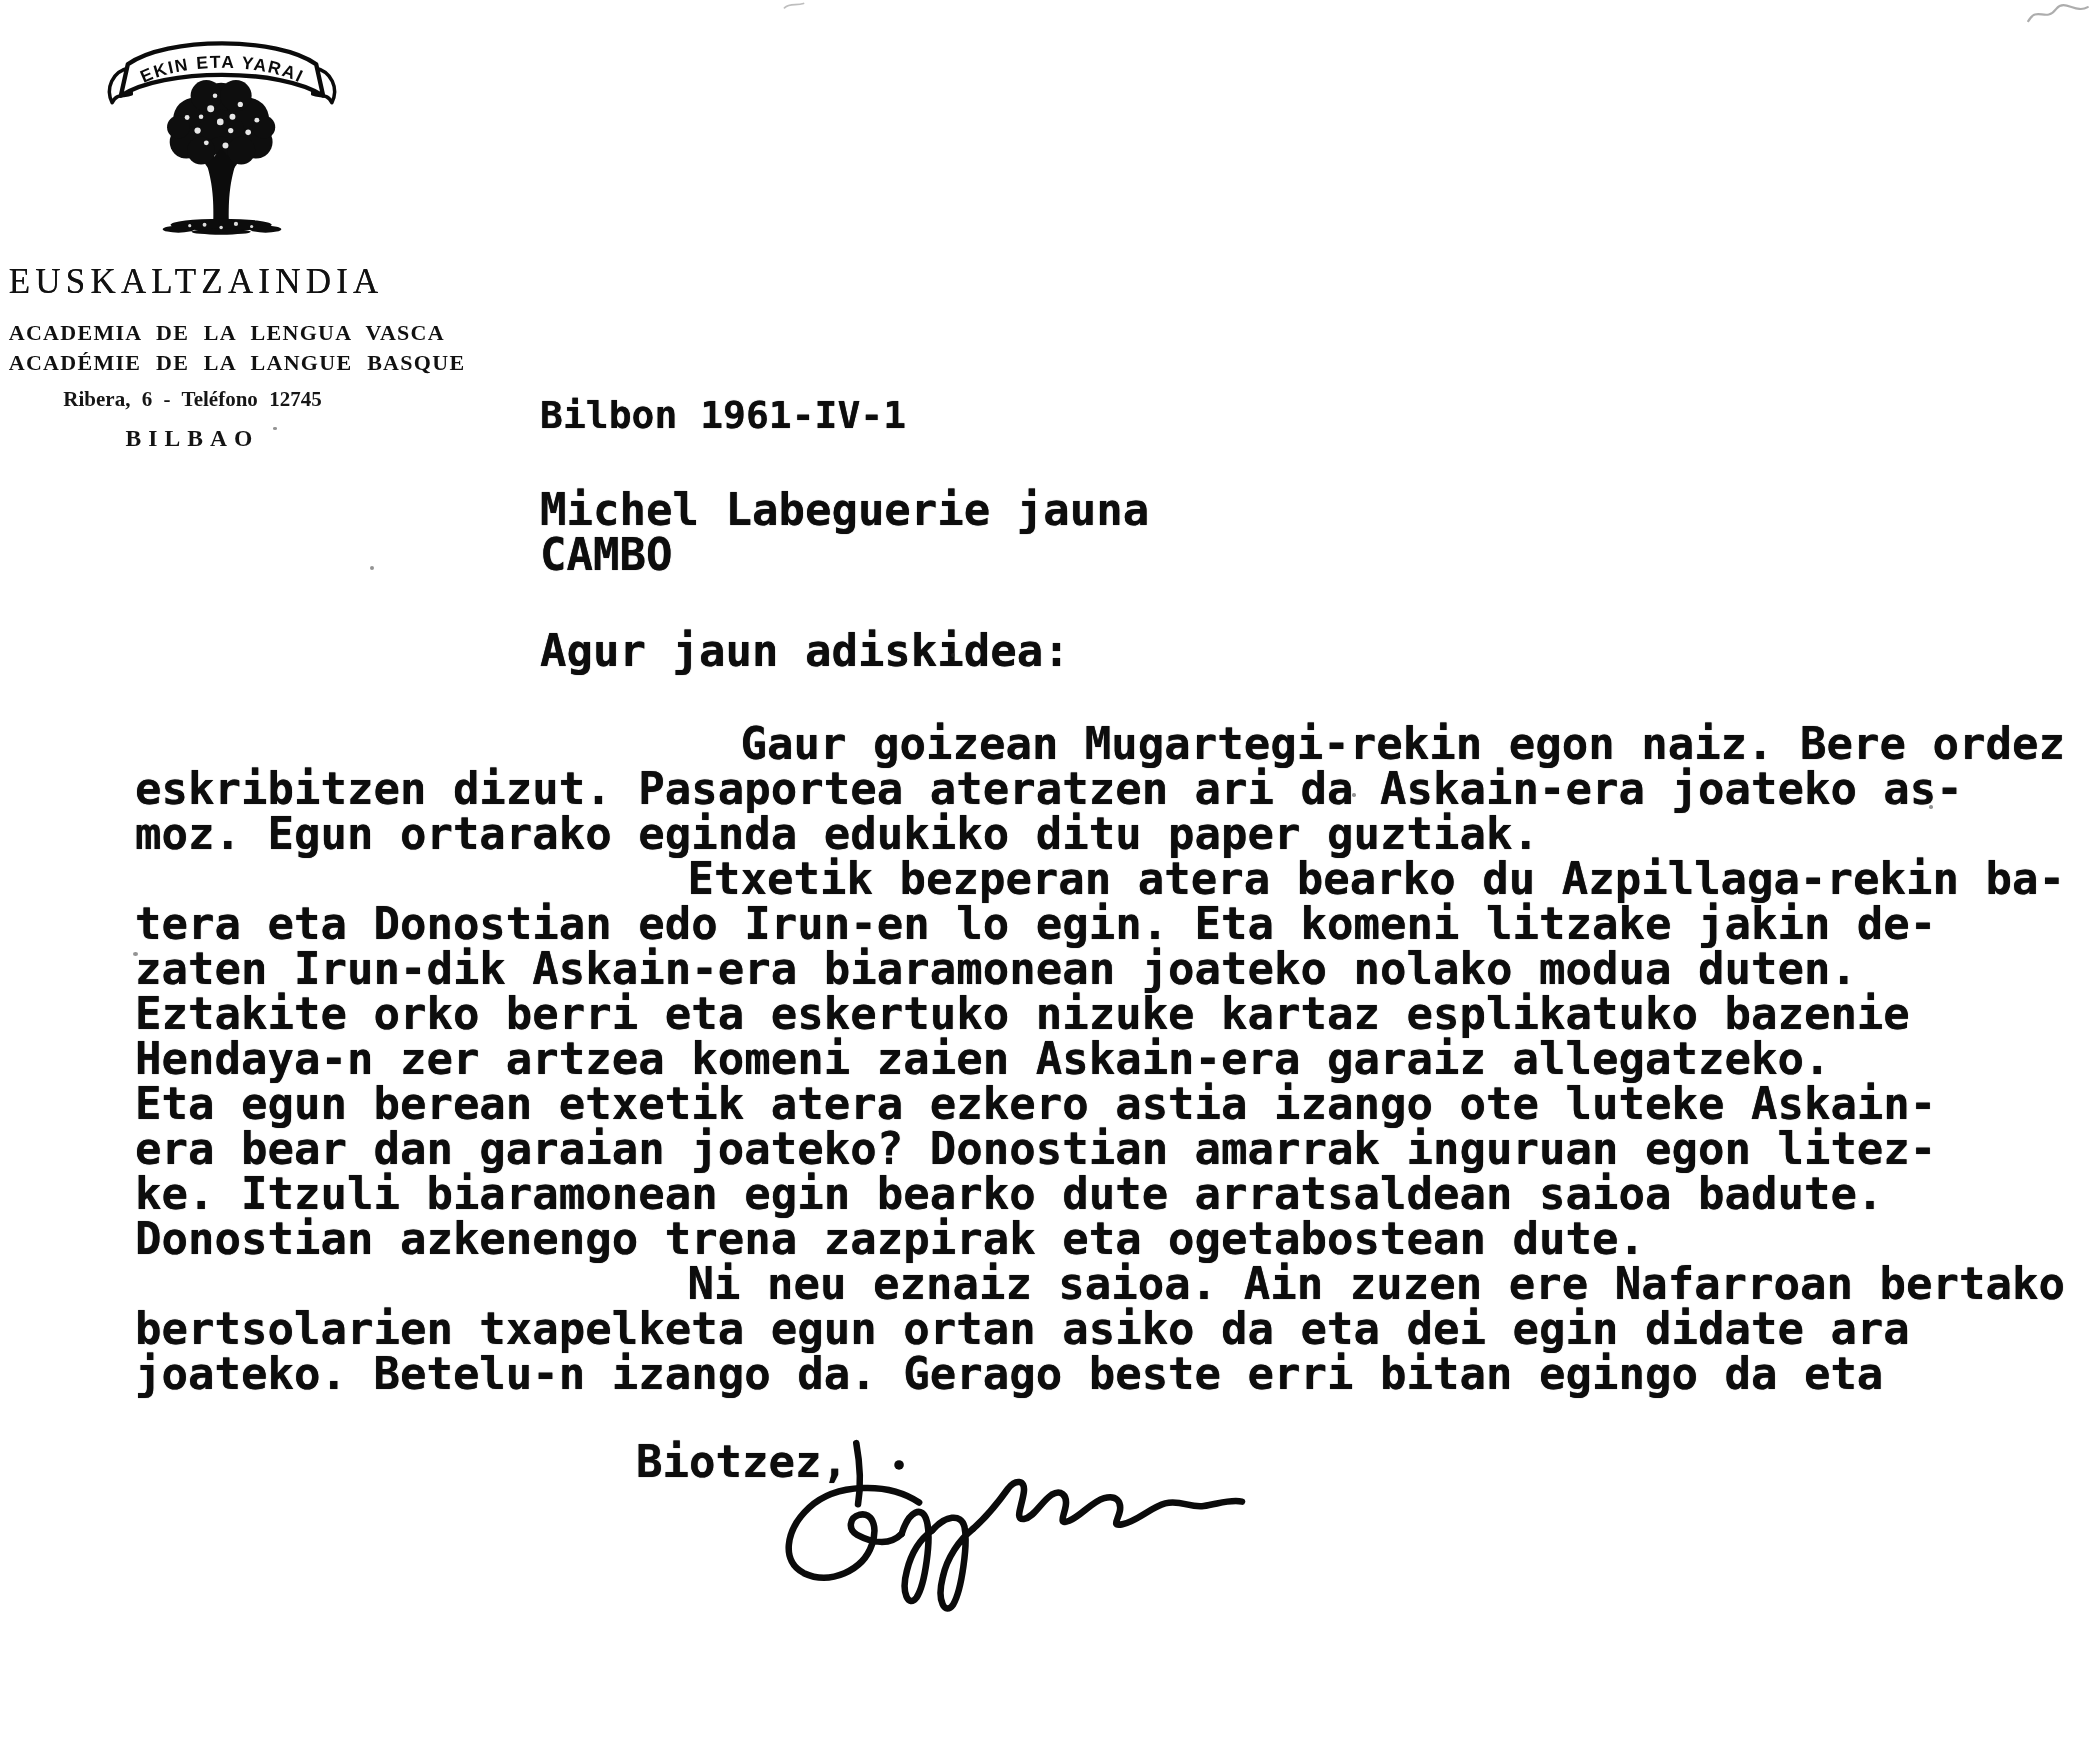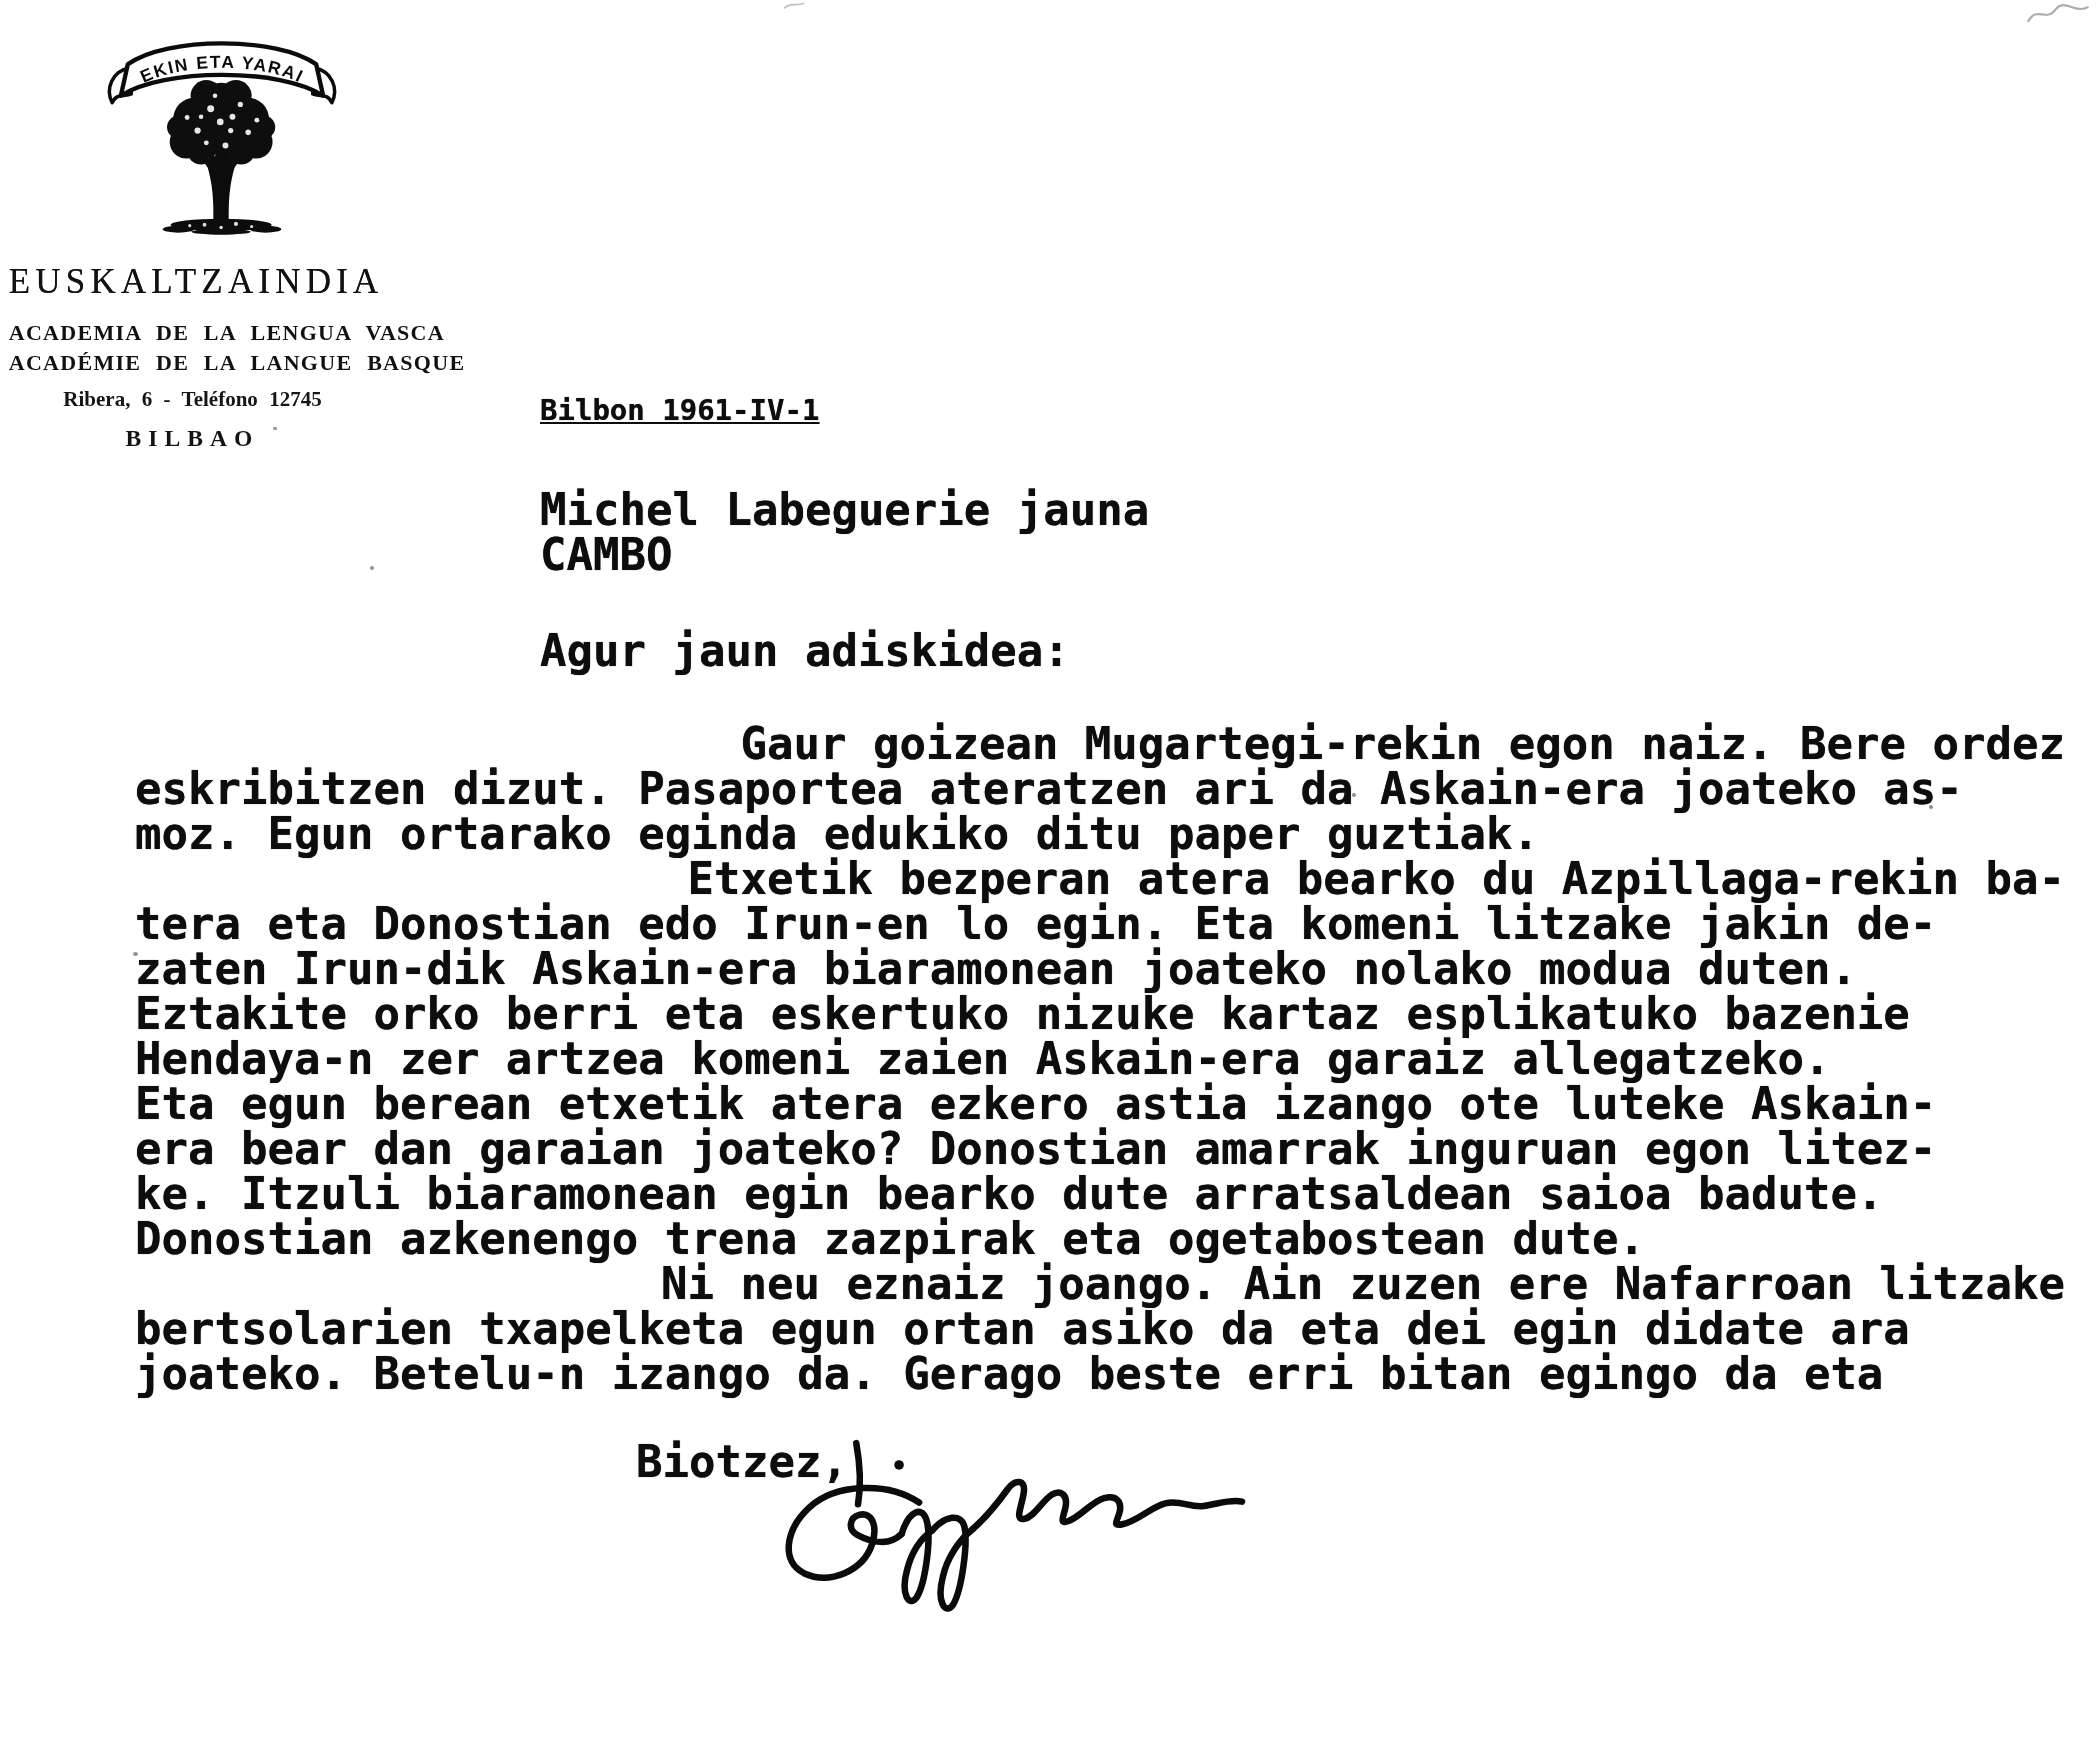--- a/index.html
+++ b/index.html
@@ -37,21 +37,21 @@
     position:absolute;left:-26px;top:425px;width:437px;
     font-family:"Liberation Serif", serif;font-weight:bold;
     font-size:23.6px;letter-spacing:7px;text-align:center;color:#141414;white-space:nowrap;
   }
   
   .typed{
     position:absolute;left:0;top:0;width:2096px;height:1747px;
     color:#0d0d0d;font-weight:bold;
     text-shadow:0 0 0.8px rgba(0,0,0,.85);
   }
-  .dateline{position:absolute;left:540px;top:393px;font-size:29px;white-space:nowrap;text-decoration:underline;}
+  .dateline{position:absolute;left:540px;top:393px;font-size:38px;white-space:nowrap;}
   .recipient{position:absolute;left:540px;top:487px;font-size:44px;line-height:45px;white-space:nowrap;}
   .salutation{position:absolute;left:540px;top:625px;font-size:44px;white-space:nowrap;}
   .letter-body{position:absolute;left:135px;top:721px;width:1930px;font-size:44px;line-height:45px;}
   .bline{white-space:pre;}
   .bline.indent{padding-left:479px;text-align:right;}
   .closing{position:absolute;left:636px;top:1436px;font-size:44px;white-space:nowrap;text-align:right;}
   .signature{position:absolute;left:769px;top:1422px;width:576px;height:236px;}
   
   .speck{position:absolute;border-radius:50%;background:#3a3a3a;opacity:.55;}
   .pencil{position:absolute;opacity:.55;}
@@ -151,21 +151,21 @@
       <div class="bline">moz. Egun ortarako eginda edukiko ditu paper guztiak.</div>
       <div class="bline indent">Etxetik bezperan atera bearko du Azpillaga-rekin ba-</div>
       <div class="bline">tera eta Donostian edo Irun-en lo egin. Eta komeni litzake jakin de-</div>
       <div class="bline">zaten Irun-dik Askain-era biaramonean joateko nolako modua duten.</div>
       <div class="bline">Eztakite orko berri eta eskertuko nizuke kartaz esplikatuko bazenie</div>
       <div class="bline">Hendaya-n zer artzea komeni zaien Askain-era garaiz allegatzeko.</div>
       <div class="bline">Eta egun berean etxetik atera ezkero astia izango ote luteke Askain-</div>
       <div class="bline">era bear dan garaian joateko? Donostian amarrak inguruan egon litez-</div>
       <div class="bline">ke. Itzuli biaramonean egin bearko dute arratsaldean saioa badute.</div>
       <div class="bline">Donostian azkenengo trena zazpirak eta ogetabostean dute.</div>
-      <div class="bline indent">Ni neu eznaiz joango. Ain zuzen ere Nafarroan litzake</div>
+      <div class="bline indent">Ni neu eznaiz saioa. Ain zuzen ere Nafarroan bertako</div>
       <div class="bline">bertsolarien txapelketa egun ortan asiko da eta dei egin didate ara</div>
       <div class="bline">joateko. Betelu-n izango da. Gerago beste erri bitan egingo da eta</div>
     </div>
 
     <div class="closing">Biotzez,</div>
 
     <svg class="signature" viewBox="0 0 660 270" xmlns="http://www.w3.org/2000/svg">
       <g fill="none" stroke="#0b0b0b" stroke-width="7.5" stroke-linecap="round" stroke-linejoin="round">
 
         <path d="M100,24 C104,46 106,70 102,94"></path>

